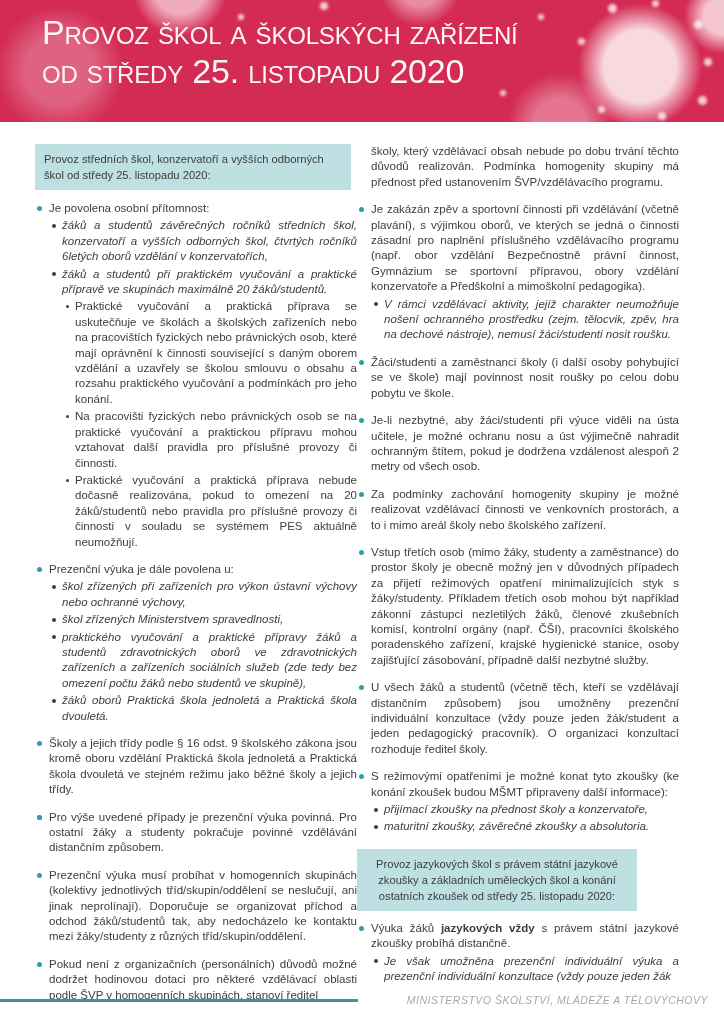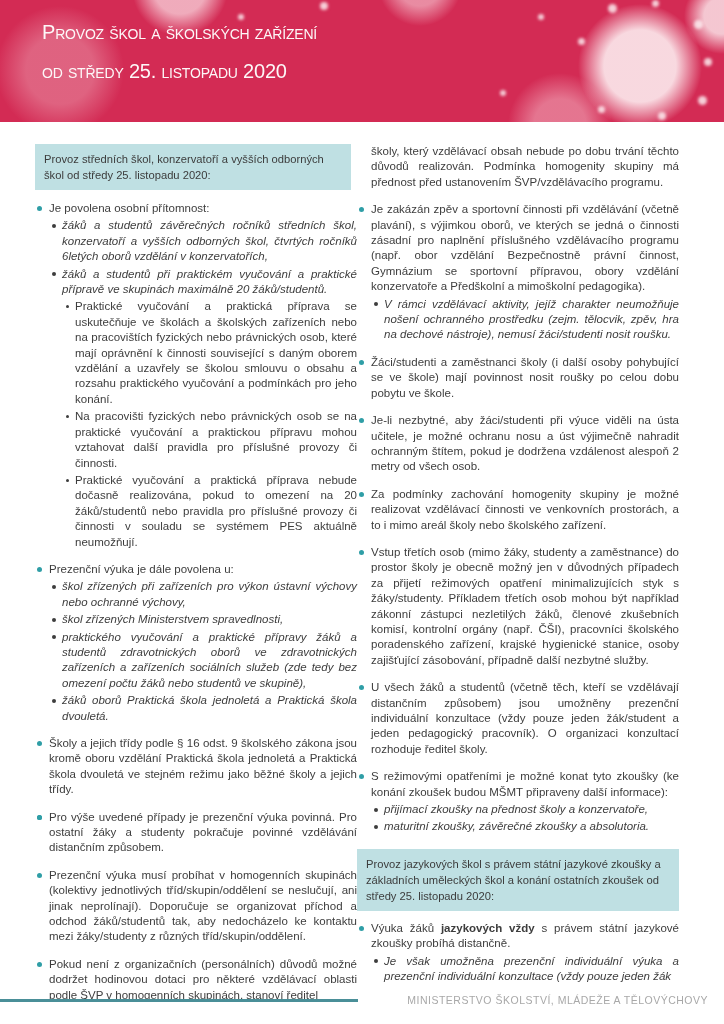--- a/index.html
+++ b/index.html
@@ -32,21 +32,21 @@
     border-radius: 50%;
     background: rgba(252,235,238,0.85);
     filter: blur(1.5px);
   }
   .page-title {
     position: absolute;
     left: 42px; top: 13px;
     color: #fdf7f8;
     font-variant: small-caps;
     font-weight: normal;
-    font-size: 20px;
+    font-size: 34px;
     line-height: 39px;
     letter-spacing: -0.2px;
     white-space: nowrap;
   }
 
   
   .content {
     position: absolute;
     left: 35px; top: 144px;
     width: 665px;
@@ -61,21 +61,21 @@
   }
   .section-box {
     background: #bfe0e3;
     color: #3c3c3c;
     font-size: 11.2px;
     line-height: 16px;
     padding: 7px 9px;
     text-align: left;
   }
   .section-box.left-box { width: 316px; margin-bottom: 11px; }
-  .section-box.right-box { width: 322px; margin-top: 14px; margin-bottom: 10px; }
+  .section-box.right-box { width: 280px; margin-top: 14px; margin-bottom: 10px; text-align: center; }
 
   .item { position: relative; }
   .item.lvl0 { padding-left: 14px; }
   .item.lvl1 { padding-left: 14px; margin-top: 12px; }
   .item.lvl2 { padding-left: 27px; margin-top: 2px; font-style: italic; }
   .item.lvl3 { padding-left: 40px; margin-top: 2px; }
   .item:first-child { margin-top: 0; }
 
   .bullet { position: absolute; border-radius: 50%; }
   .lvl1 > .bullet { left: 2px;  top: 5px;   width: 5px; height: 5px; background: #2f9ea6; }
@@ -91,20 +91,21 @@
     width: 358px; height: 3px;
     background: #4a8f98;
   }
   .ministry {
     position: absolute;
     right: 16px; top: 994px;
     color: #a8a8a8;
     font-size: 10.5px;
     letter-spacing: 0.5px;
     white-space: nowrap;
+    font-style: italic;
   }
 </style>
 </head>
 <body>
 
 <div class="page">
 
   <div class="header">
     <span class="vdot" style="left:608px;top:4px;width:9px;height:9px"></span>
     <span class="vdot" style="left:652px;top:0px;width:7px;height:7px"></span>

